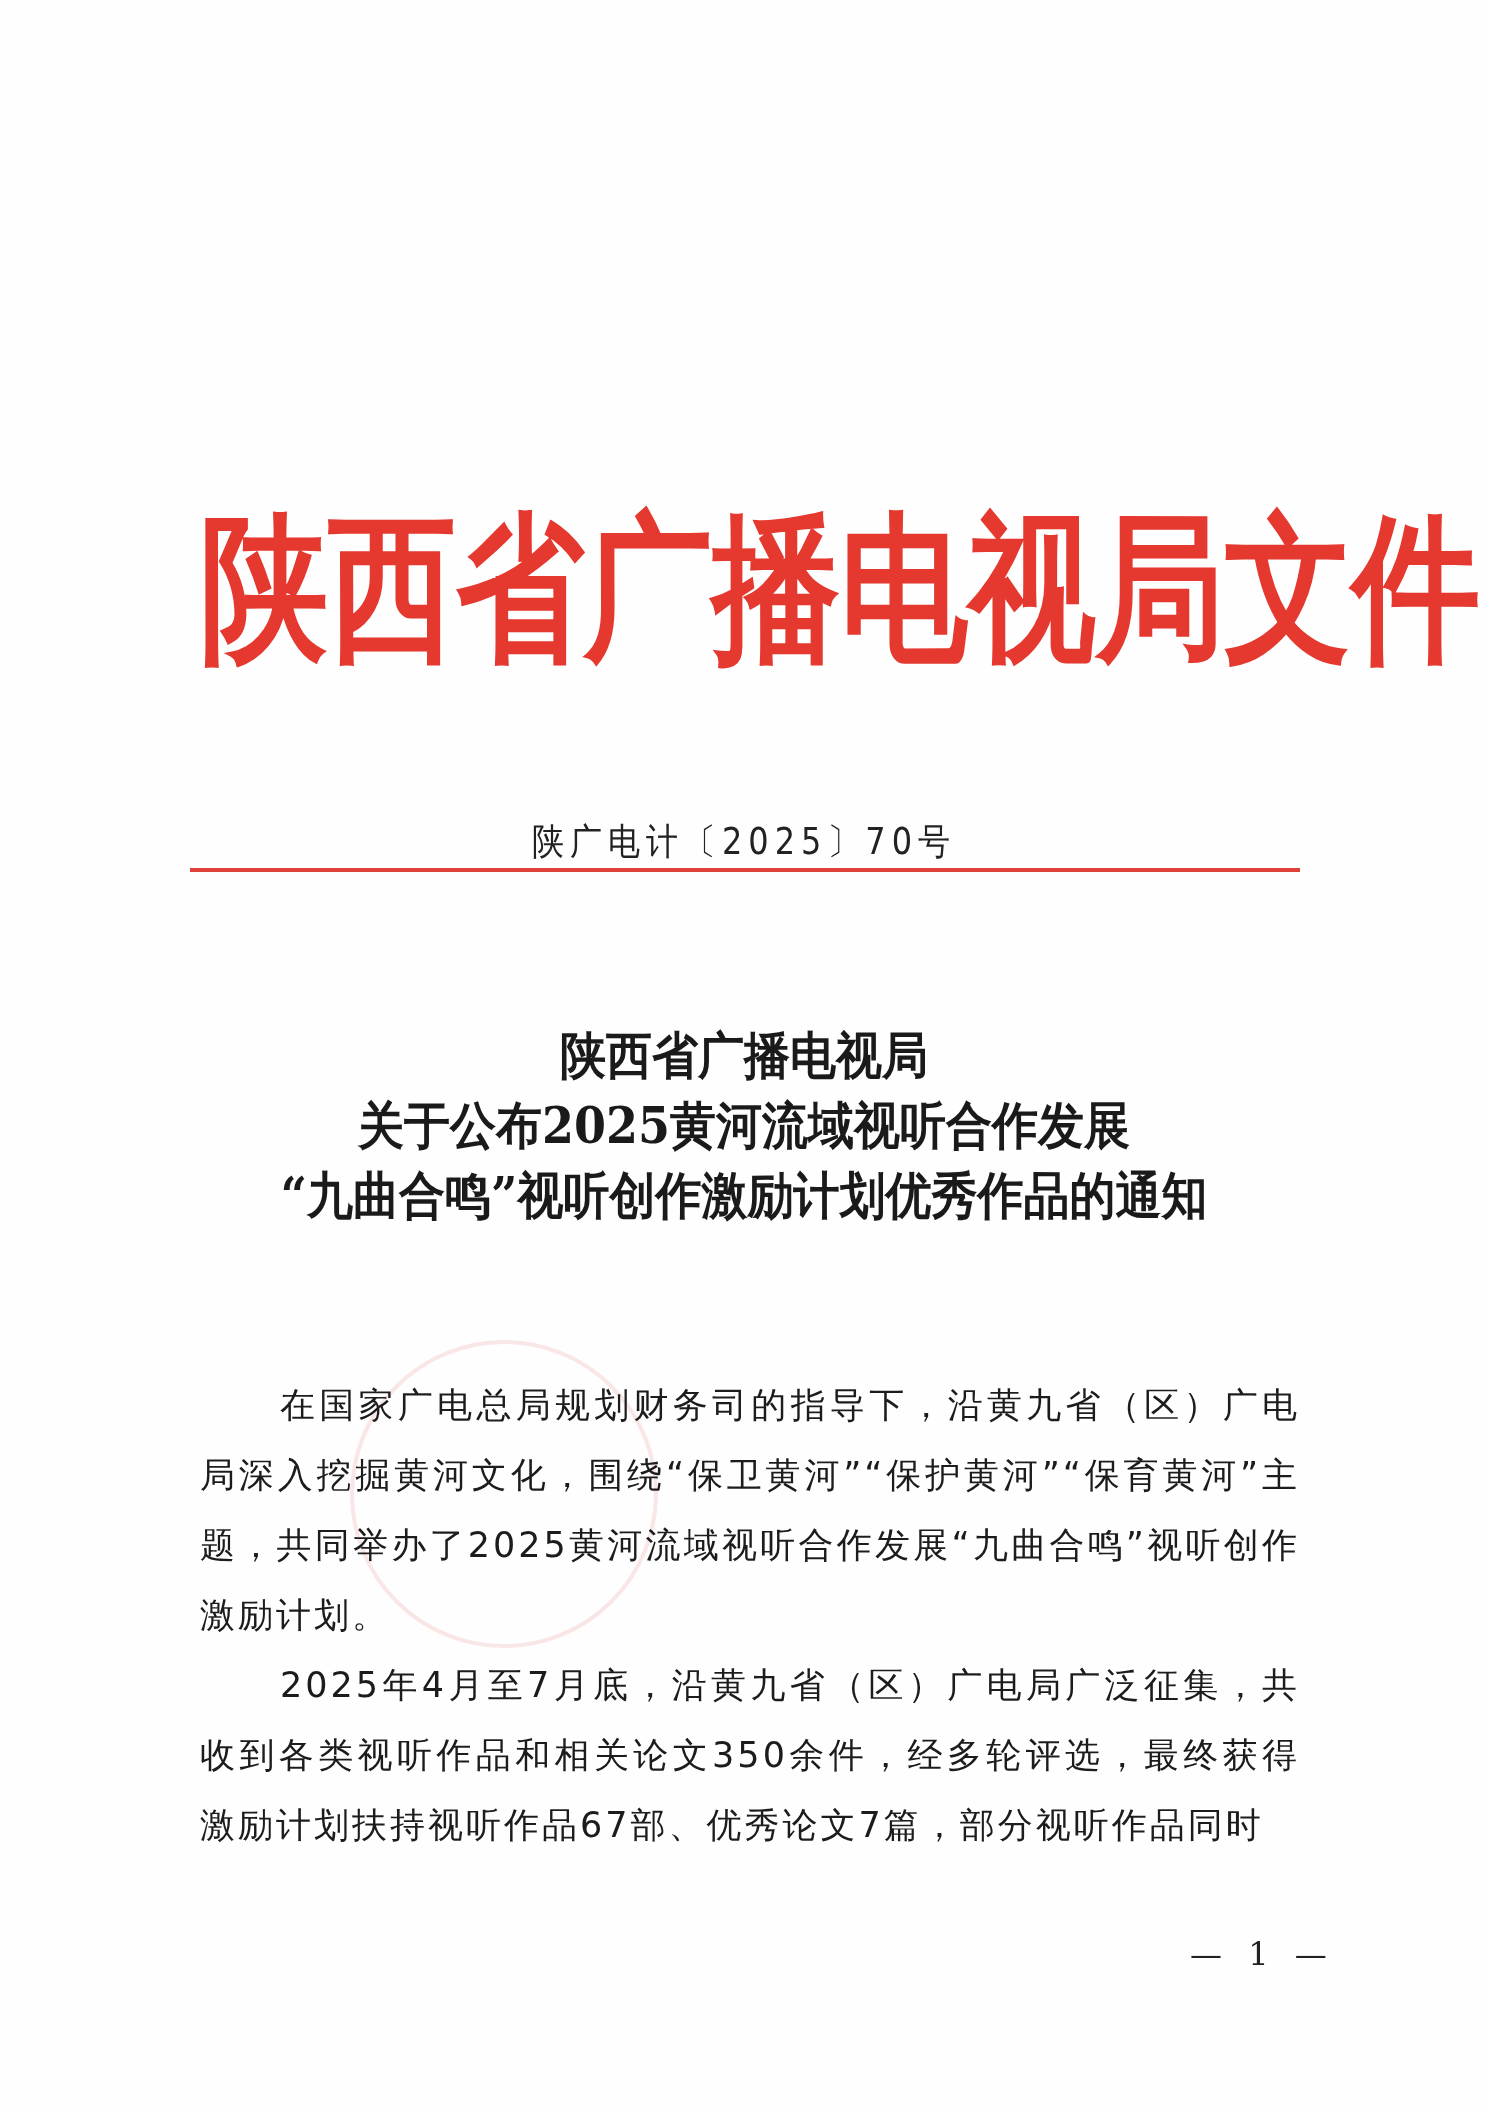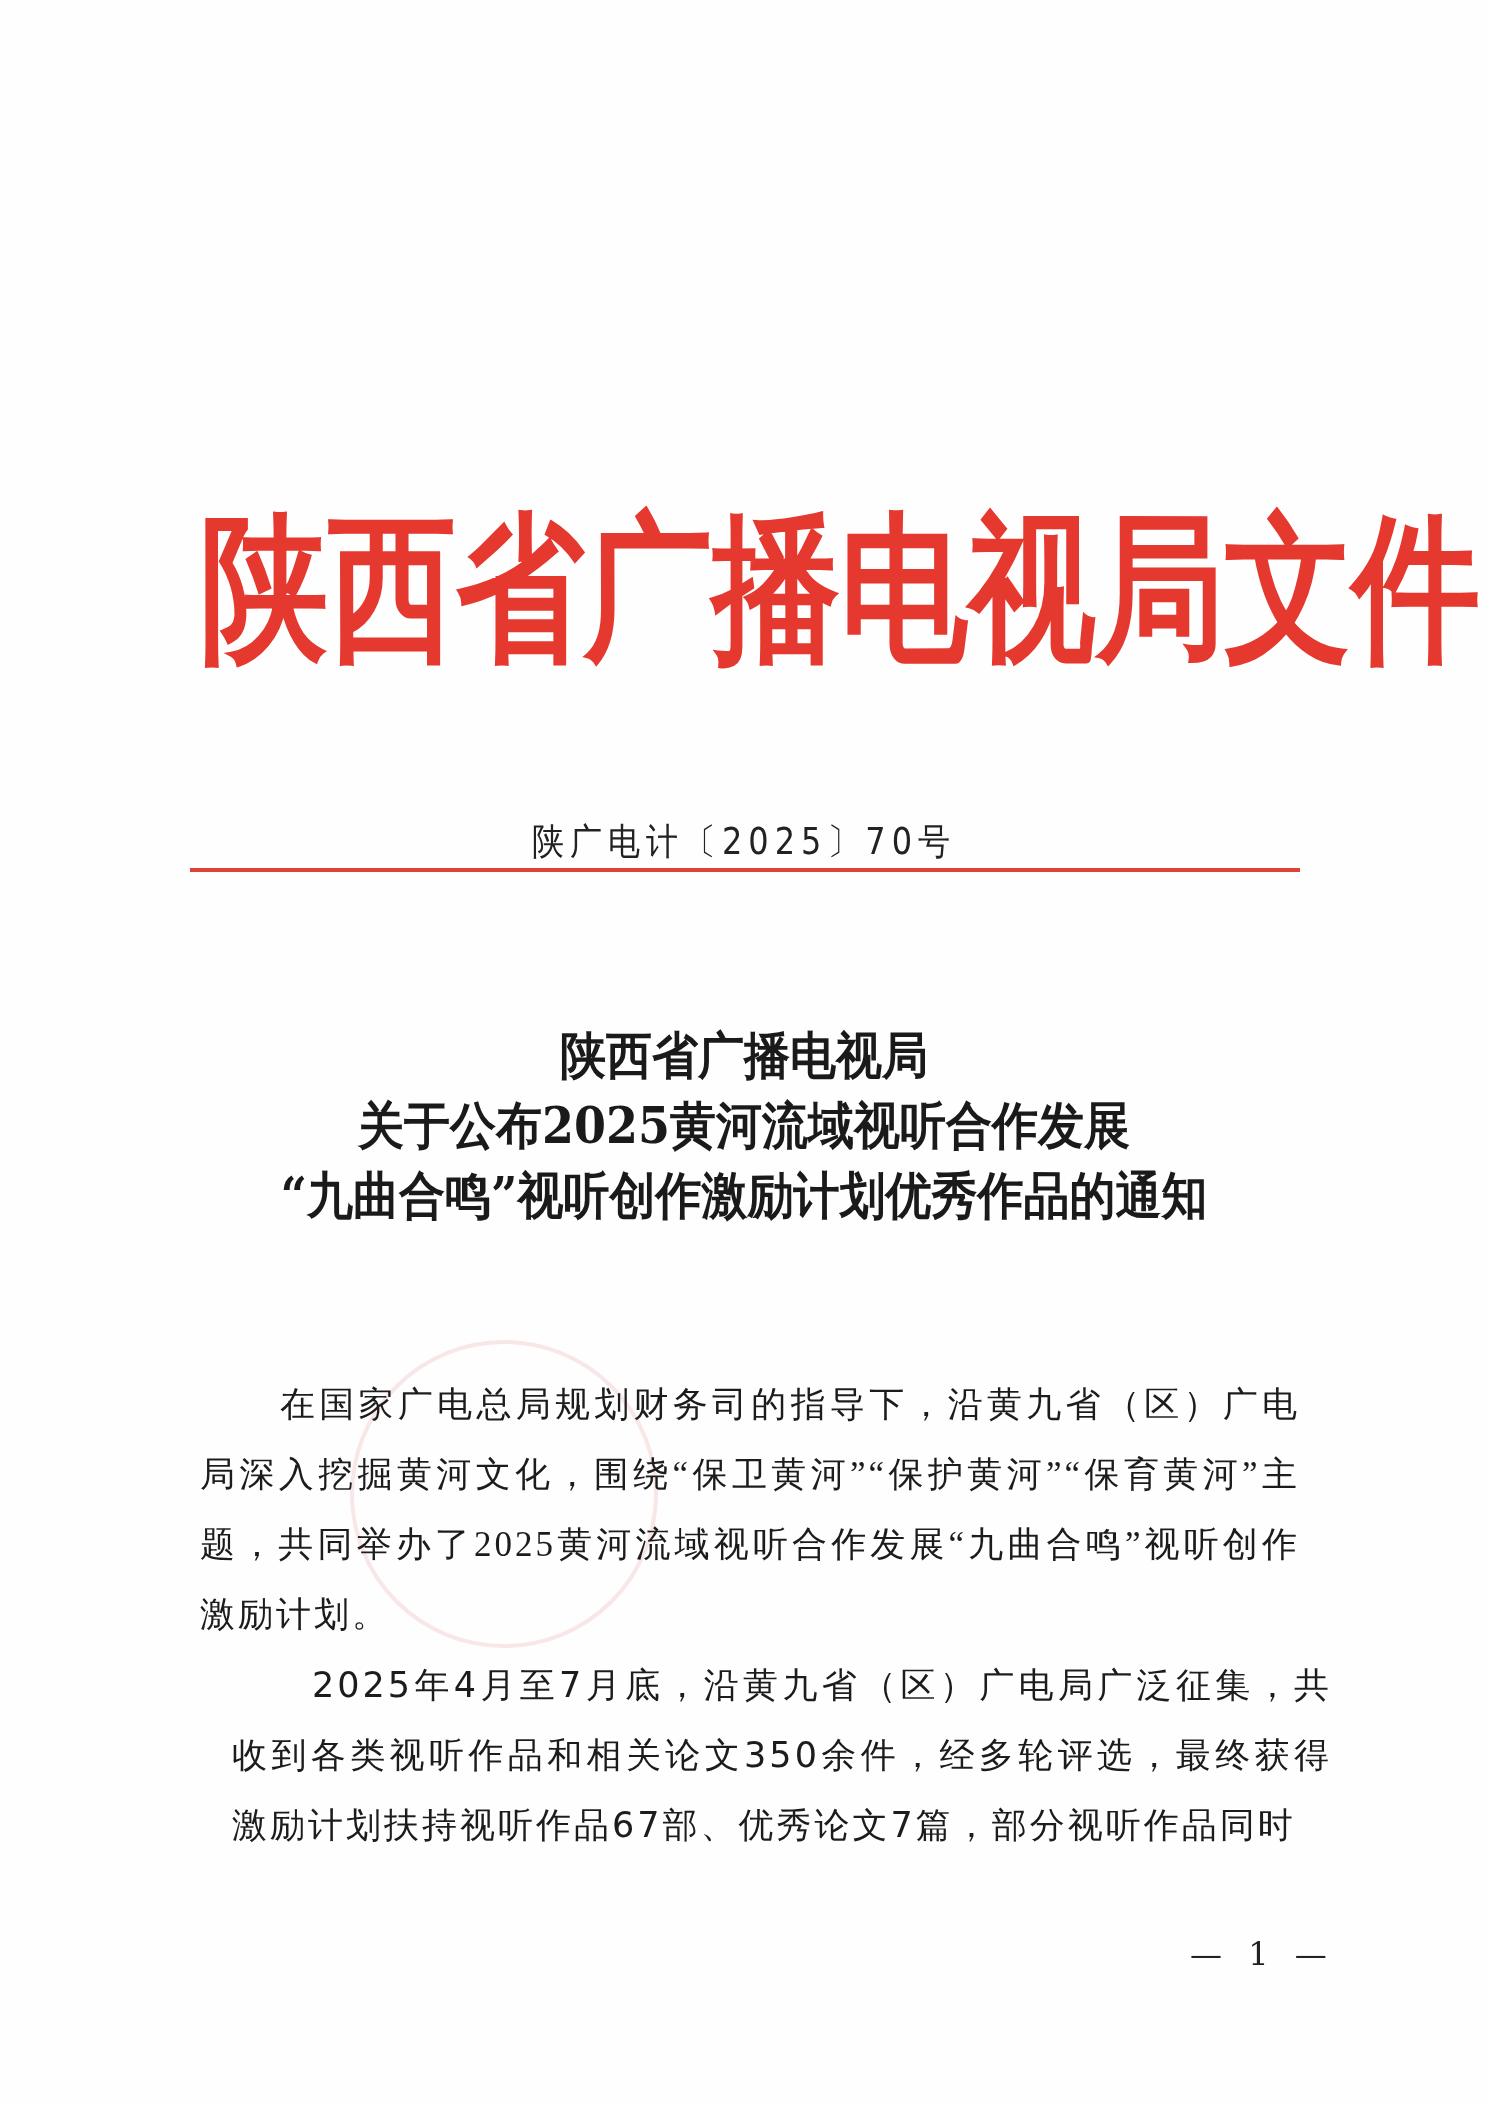--- a/index.html
+++ b/index.html
@@ -27,22 +27,22 @@
   }
   .t1 { top: 1025px; }
   .t2 { top: 1095px; }
   .t3 { top: 1165px; }
   .body-text {
     position: absolute; left: 200px; width: 1100px;
     font-family: "DejaVu Sans", sans-serif; font-size: 35px; color: #1c1c1c; letter-spacing: 3px;
     line-height: 70px;
   }
   .salutation { top: 1300px; }
-  .para1 { top: 1370px; text-indent: 80px; text-align: justify; font-family: Liberation Serif, serif; }
-  .para2 { top: 1650px; text-indent: 80px; text-align: justify; margin-left: 32px; }
+  .para1 { top: 1370px; text-indent: 80px; text-align: justify; }
+  .para2 { top: 1650px; text-indent: 80px; text-align: justify; }
   .seal {
     position: absolute; left: 350px; top: 1340px; width: 300px; height: 300px;
     border-radius: 50%; border: 4px solid rgba(230, 120, 120, 0.18);
   }
   .pagenum {
     position: absolute; left: 1190px; top: 1935px; font-family: "DejaVu Serif", serif;
     font-size: 32px; color: #222; letter-spacing: 8px;
   }
 </style>
 </head>

